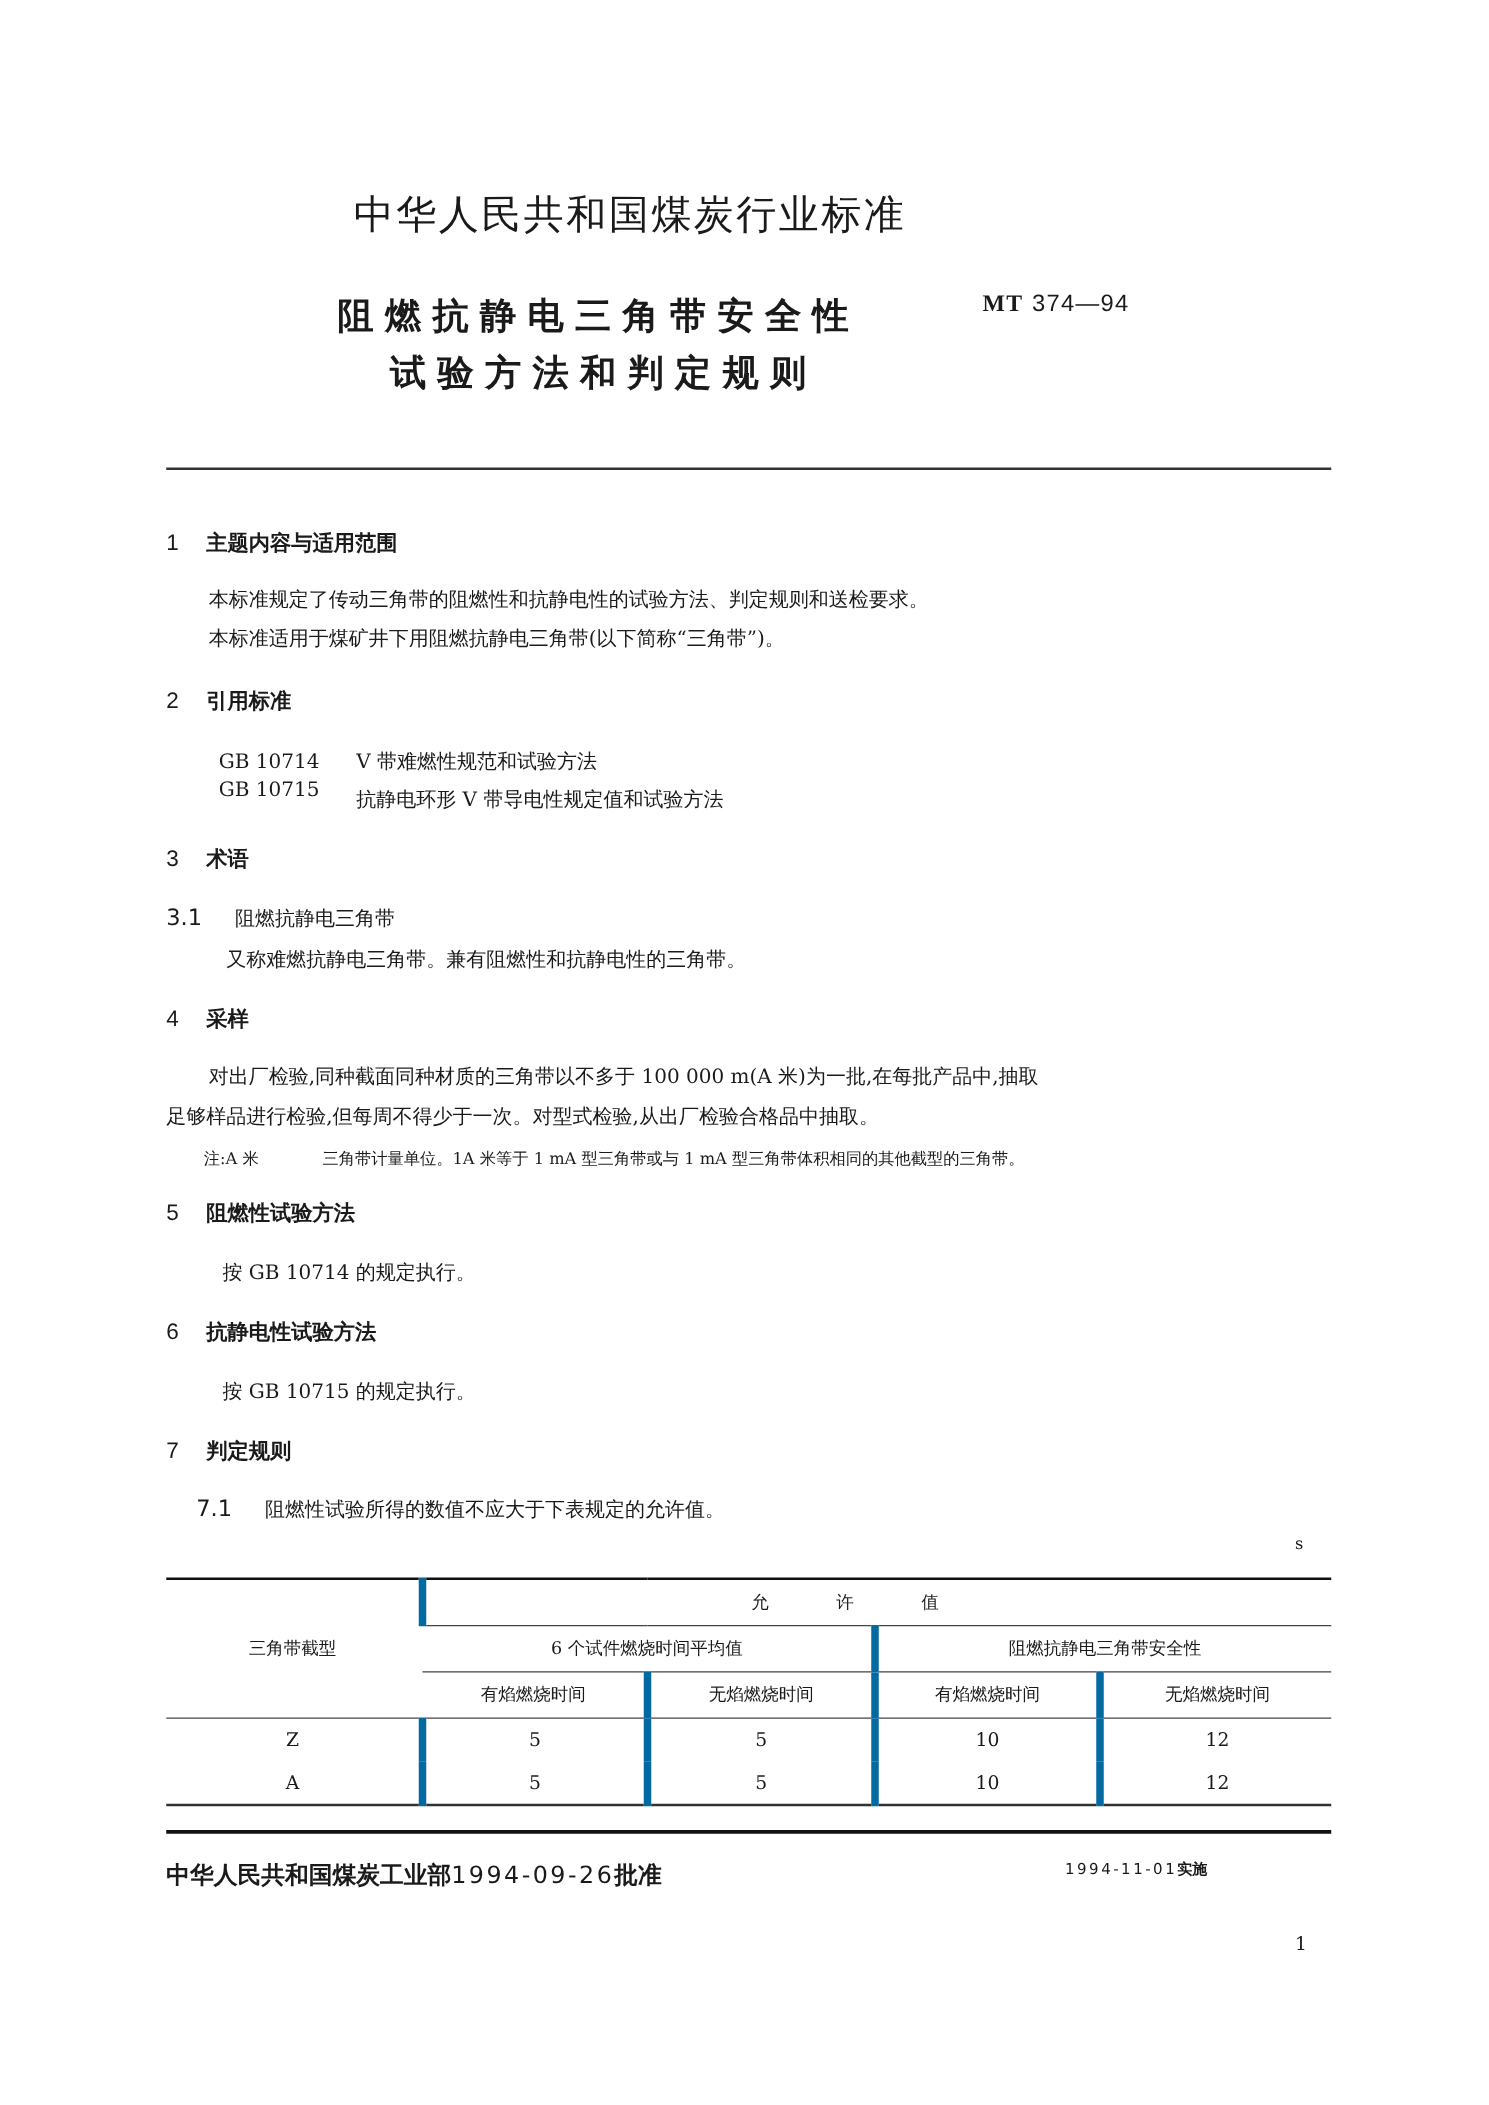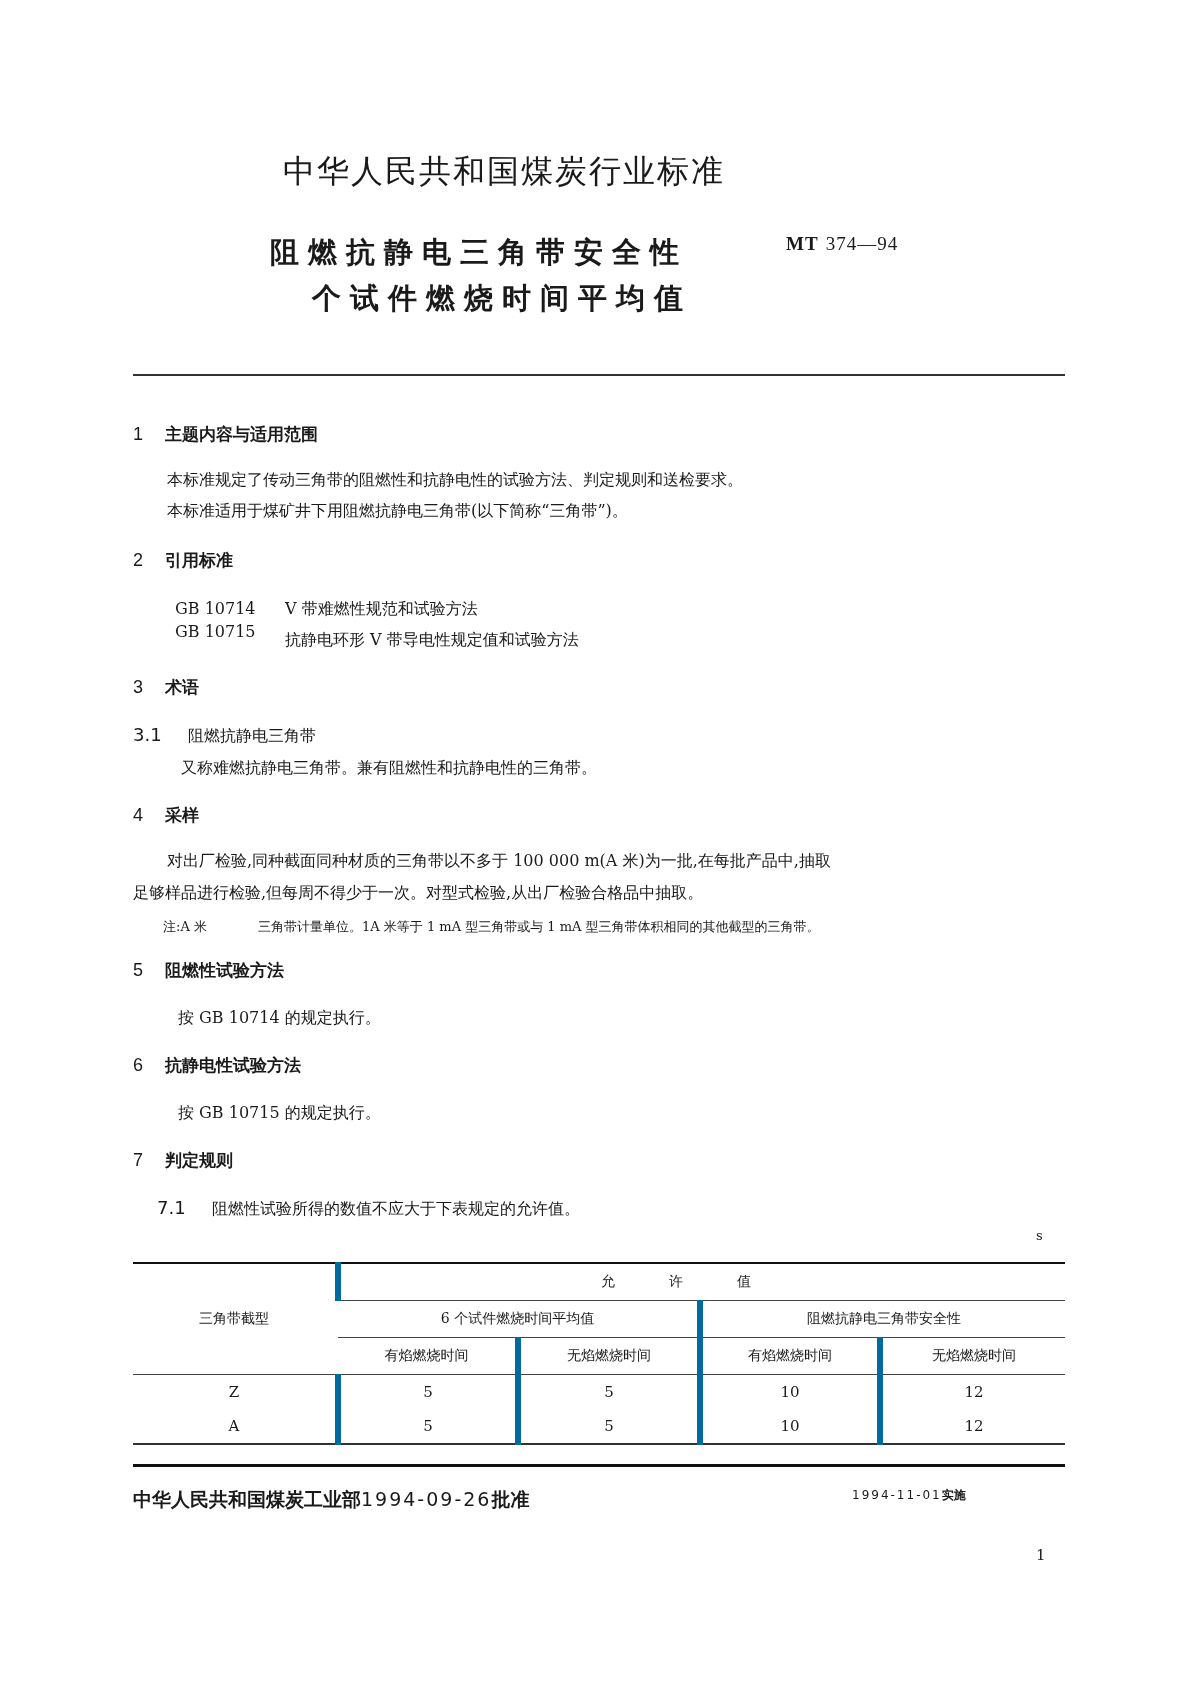--- a/index.html
+++ b/index.html
@@ -6,21 +6,21 @@
   body { width: 1191px; height: 1684px; position: relative; overflow: hidden;
          font-family: "DejaVu Serif", "Liberation Serif", serif; color: #1a1a1a; }
   .abs { position: absolute; white-space: nowrap; }
   .sans { font-family: "DejaVu Sans", "Liberation Sans", sans-serif; }
 
   .std-header { left: 283px; top: 150px; font-size: 32px; letter-spacing: 2px; font-weight: normal; }
   .title1 { left: 270px; top: 233px; font-size: 29px; letter-spacing: 9px; font-weight: bold; }
   .title2 { left: 312px; top: 279px; font-size: 29px; letter-spacing: 9px; font-weight: bold; }
   .std-code { left: 786px; top: 232px; font-size: 19px; letter-spacing: 1px; }
   .std-code .mt { font-family: "Liberation Serif", serif; font-weight: bold; }
-  .std-code .num { font-family: Liberation Serif, serif; }
+  .std-code .num { font-family: Liberation Sans, sans-serif; }
 
   .rule { position: absolute; left: 133px; width: 932px; height: 2px; background: #333; }
 
   .sec-h { font-size: 17px; font-weight: bold; }
   .sec-h .no { display: inline-block; width: 32px; font-weight: normal; font-family: "Liberation Sans", sans-serif; font-size: 18px; }
   .body { font-size: 16px; }
   .note { font-size: 13px; }
 
   table.spec { position: absolute; left: 133px; top: 1262px; width: 932px; border-collapse: collapse;
                font-size: 14px; }
@@ -38,21 +38,21 @@
   .footer-left .d { font-family: "DejaVu Sans", sans-serif; font-weight: normal; letter-spacing: 2px; }
   .footer-right { left: 852px; top: 1487px; font-size: 12px; font-weight: bold; }
   .footer-right .d { font-family: "DejaVu Sans", sans-serif; font-weight: normal; letter-spacing: 2px; }
   .page-no { left: 1036px; top: 1546px; font-size: 15px; }
 </style>
 </head>
 <body>
 
 <div class="abs std-header sans">中华人民共和国煤炭行业标准</div>
 <div class="abs title1 sans">阻燃抗静电三角带安全性</div>
-<div class="abs title2 sans">个试件燃烧时间平均值</div>
+<div class="abs title2 sans">试验方法和判定规则</div>
 <div class="abs std-code">
   <span class="mt">MT</span>
   <span class="num">374—94</span>
 </div>
 
 <div class="rule" style="top:374px;"></div>
 
 <div class="abs sec-h sans" style="left:133px; top:423px;">
   <span class="no">1</span><span>主题内容与适用范围</span>
 </div>

